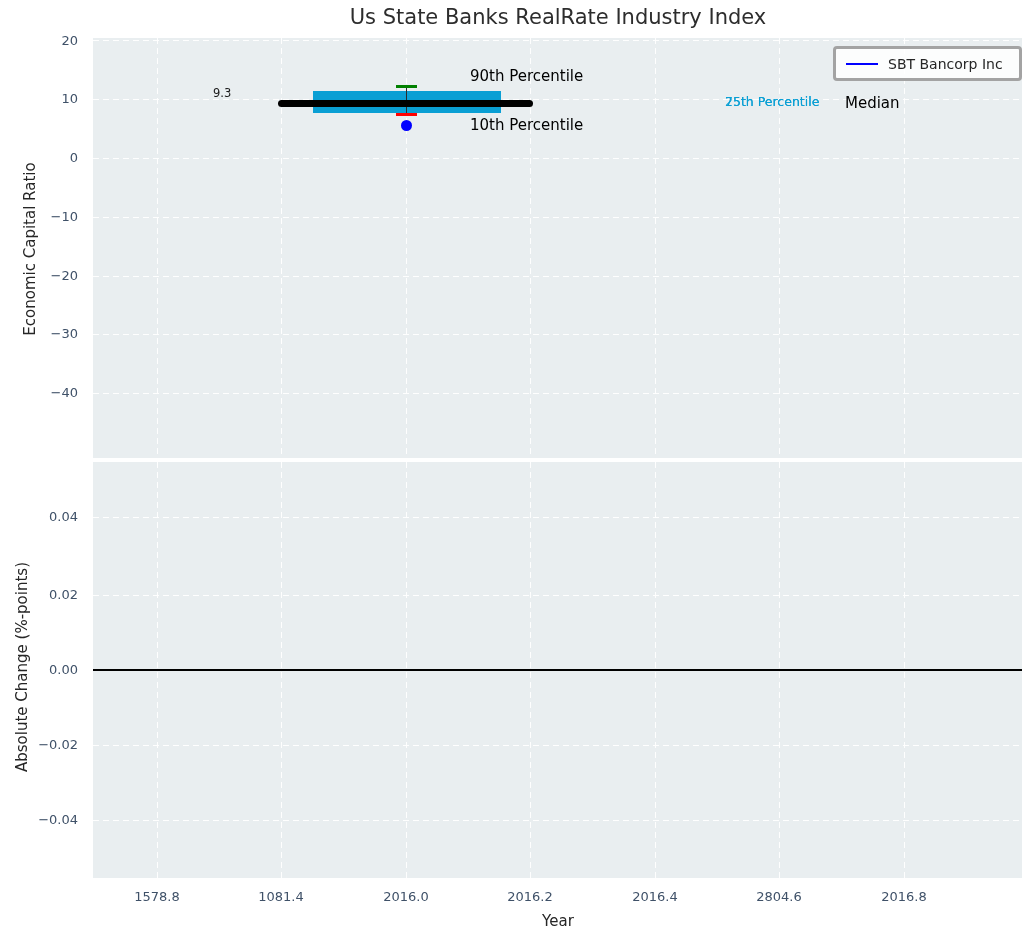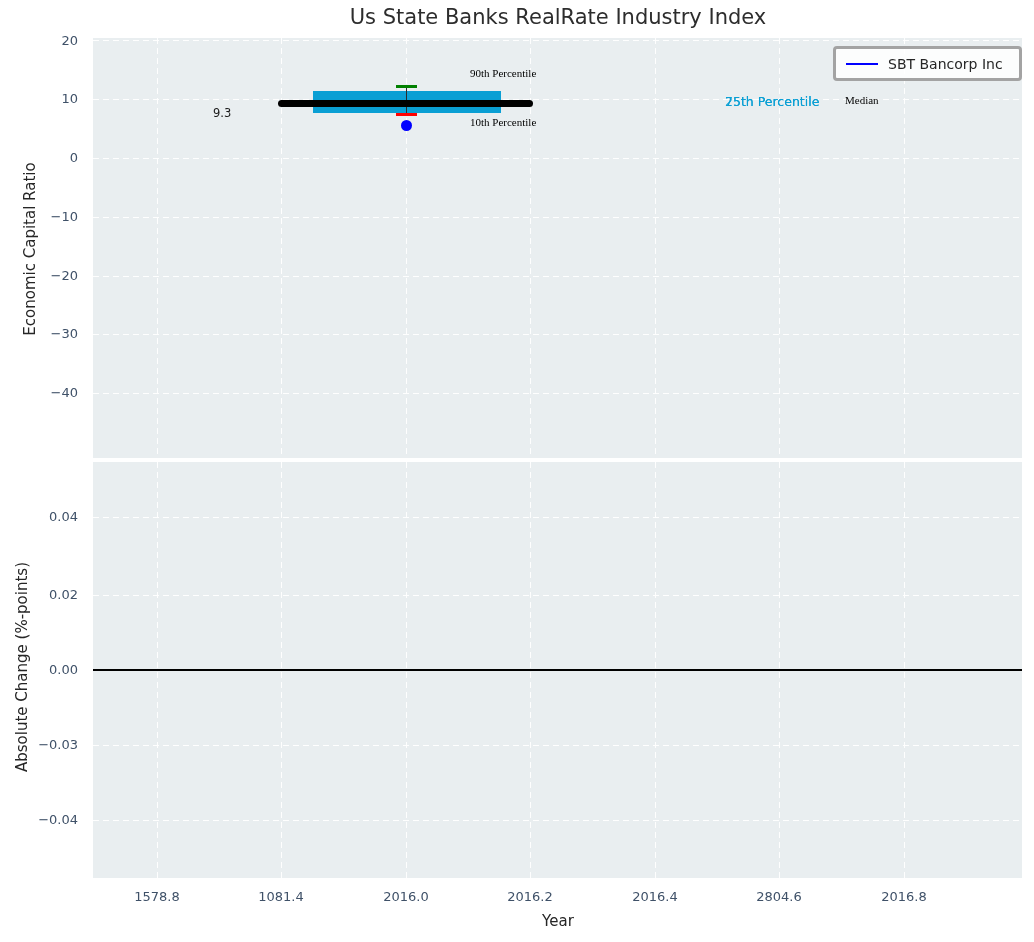--- a/index.html
+++ b/index.html
@@ -47,21 +47,21 @@
     background:#2b2b2b; z-index:3;
   }
   .cap { position:absolute; left:303px; width:21px; height:3px; z-index:5; }
   .cap-90 { top:47px; background:#008000; }
   .cap-10 { top:75px; background:#ff0000; }
   .company-dot {
     position:absolute; left:308px; top:82px; width:11px; height:11px;
     border-radius:50%; background:#0000ff; z-index:5;
   }
   .ann { position:absolute; color:#000000; white-space:nowrap; z-index:6; }
-  .ann-lg { font-size:11px;font-family:Liberation Serif, serif; }
+  .ann-lg { font-size:15px; }
   .ann-cyan { font-size:12.5px; color:#0a9fd4; }
   .ann-sm { font-size:11.5px; color:#1a1a1a; }
 
   .legend {
     position:absolute; left:740px; top:8px; width:183px; height:29px;
     background:rgba(255,255,255,0.85); border:3px solid #a3a3a3; border-radius:4px;
     display:flex; align-items:center; z-index:7;
   }
   .legend-swatch { width:32px; height:0; border-top:2.5px solid #0000ff; margin-left:10px; }
   .legend-text { font-size:14px; color:#262626; margin-left:10px; white-space:nowrap; }
@@ -93,21 +93,21 @@
     <div class="hgrid" style="top:296px"></div>
     <div class="hgrid" style="top:355px"></div>
 
     <div class="iqr-box"></div>
     <div class="whisker"></div>
     <div class="median-line"></div>
     <div class="cap cap-90"></div>
     <div class="cap cap-10"></div>
     <div class="company-dot"></div>
 
-    <div class="ann ann-sm" style="left:120px; top:48px;margin-top:20px;">9.3</div>
+    <div class="ann ann-sm" style="left:120px; top:48px;">9.3</div>
     <div class="ann ann-lg" style="left:377px; top:29px;">90th Percentile</div>
     <div class="ann ann-lg" style="left:377px; top:78px;">10th Percentile</div>
     <div class="ann ann-cyan" style="left:632px; top:56px;">75th Percentile</div>
     <div class="ann ann-cyan" style="left:632px; top:56px;">25th Percentile</div>
     <div class="ann ann-lg" style="left:752px; top:56px;">Median</div>
 
     <div class="legend">
       <div class="legend-swatch"></div>
       <div class="legend-text">SBT Bancorp Inc</div>
     </div>
@@ -134,21 +134,21 @@
   <div class="ytick" style="top:91px">10</div>
   <div class="ytick" style="top:150px">0</div>
   <div class="ytick" style="top:209px">−10</div>
   <div class="ytick" style="top:268px">−20</div>
   <div class="ytick" style="top:326px">−30</div>
   <div class="ytick" style="top:385px">−40</div>
 
   <div class="ytick" style="top:509px">0.04</div>
   <div class="ytick" style="top:587px">0.02</div>
   <div class="ytick" style="top:662px">0.00</div>
-  <div class="ytick" style="top:737px">−0.03</div>
+  <div class="ytick" style="top:737px">−0.02</div>
   <div class="ytick" style="top:812px">−0.04</div>
 
   <div class="xtick" style="left:122px">1578.8</div>
   <div class="xtick" style="left:246px">1081.4</div>
   <div class="xtick" style="left:371px">2016.0</div>
   <div class="xtick" style="left:495px">2016.2</div>
   <div class="xtick" style="left:620px">2016.4</div>
   <div class="xtick" style="left:744px">2804.6</div>
   <div class="xtick" style="left:869px">2016.8</div>
 

